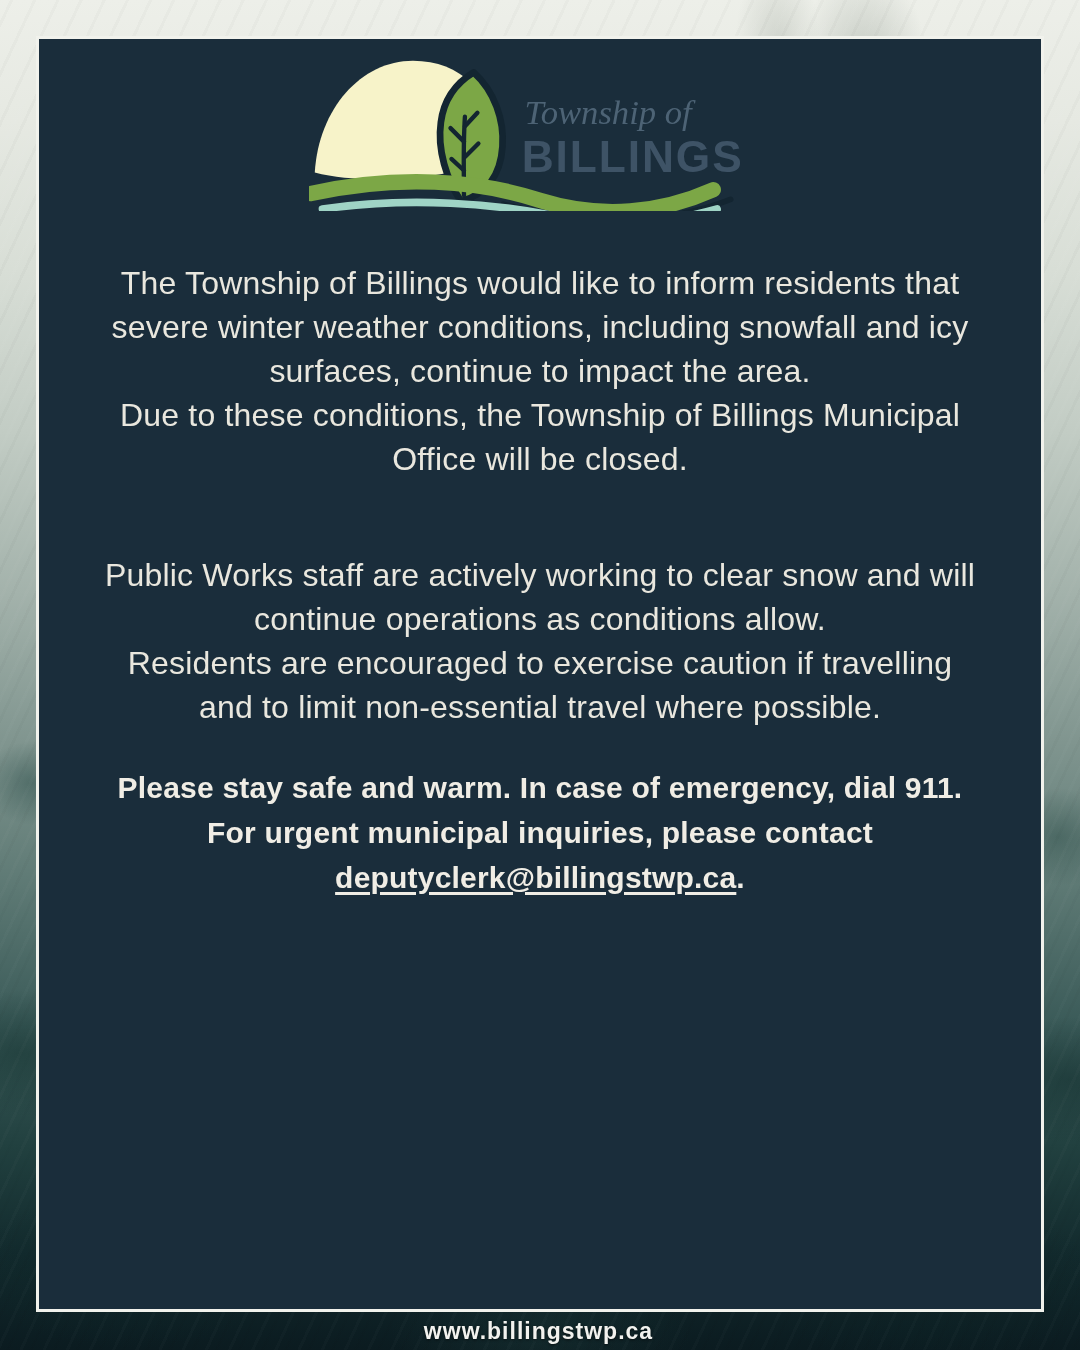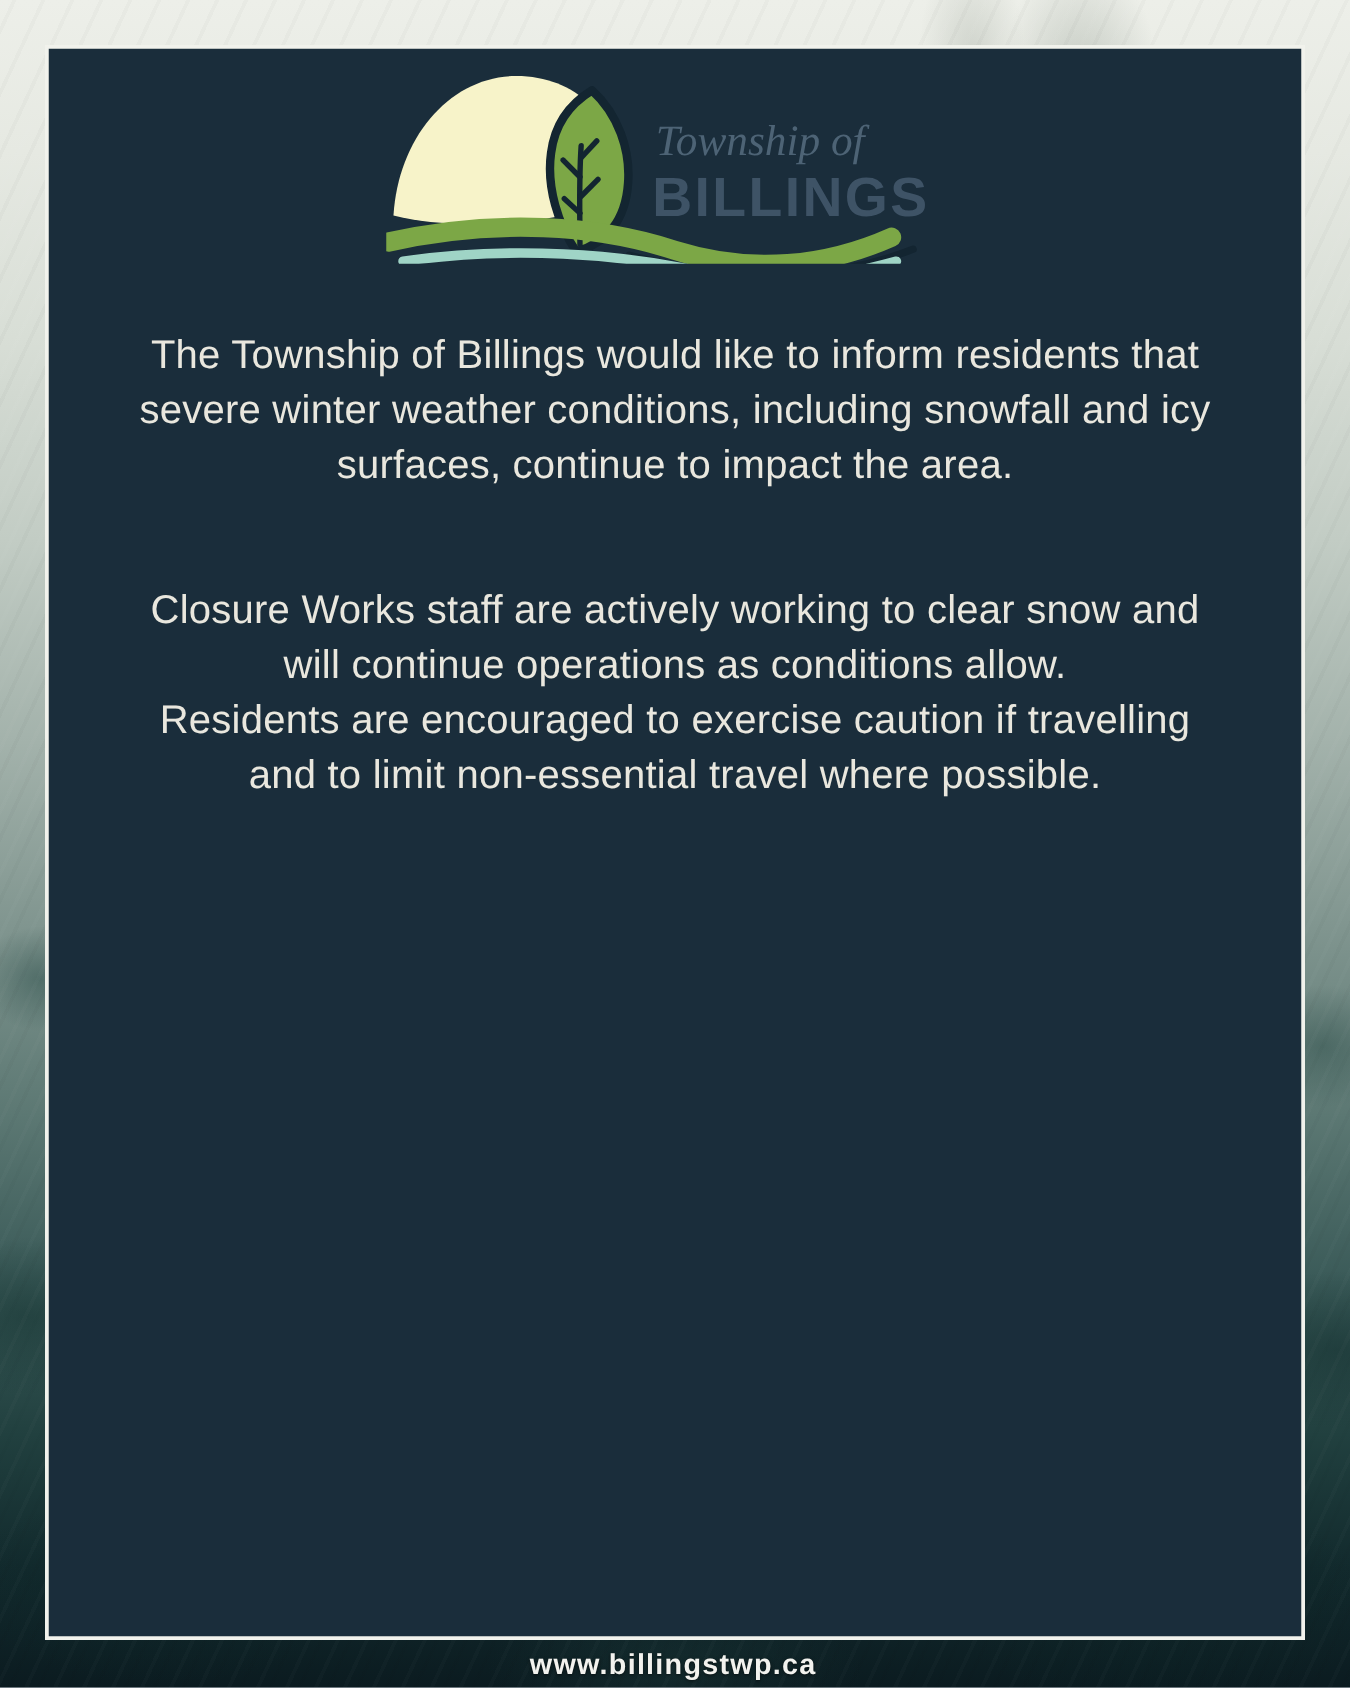--- a/index.html
+++ b/index.html
@@ -105,23 +105,28 @@
     </g>
 
     <text class="logo-township" x="224" y="74" font-size="36" fill="#4d6375">Township of</text>
     <text class="logo-billings" x="221" y="124" font-size="46" fill="#3e5366">BILLINGS</text>
   </svg>
 
 
   <div class="body-text">
     <p class="para para-1">
       <span class="line">The Township of Billings would like to inform residents that severe winter weather conditions, including snowfall and icy surfaces, continue to impact the area.</span>
+      <span class="line">Due to these conditions, the Township of Billings Municipal Office will be closed.</span>
     </p>
     <p class="para para-3">
-      <span class="line">Closure Works staff are actively working to clear snow and will continue operations as conditions allow.</span>
+      <span class="line">Public Works staff are actively working to clear snow and will continue operations as conditions allow.</span>
       <span class="line">Residents are encouraged to exercise caution if travelling and to limit non-essential travel where possible.</span>
     </p>
   </div>
 
+  <p class="closing">
+    <span>Please stay safe and warm. In case of emergency, dial 911. For urgent municipal inquiries, please contact</span>
+    <span class="email">deputyclerk@billingstwp.ca</span><span>.</span>
+  </p>
 
 </div>
 
 <div class="footer">www.billingstwp.ca</div>
 
 </body></html>

